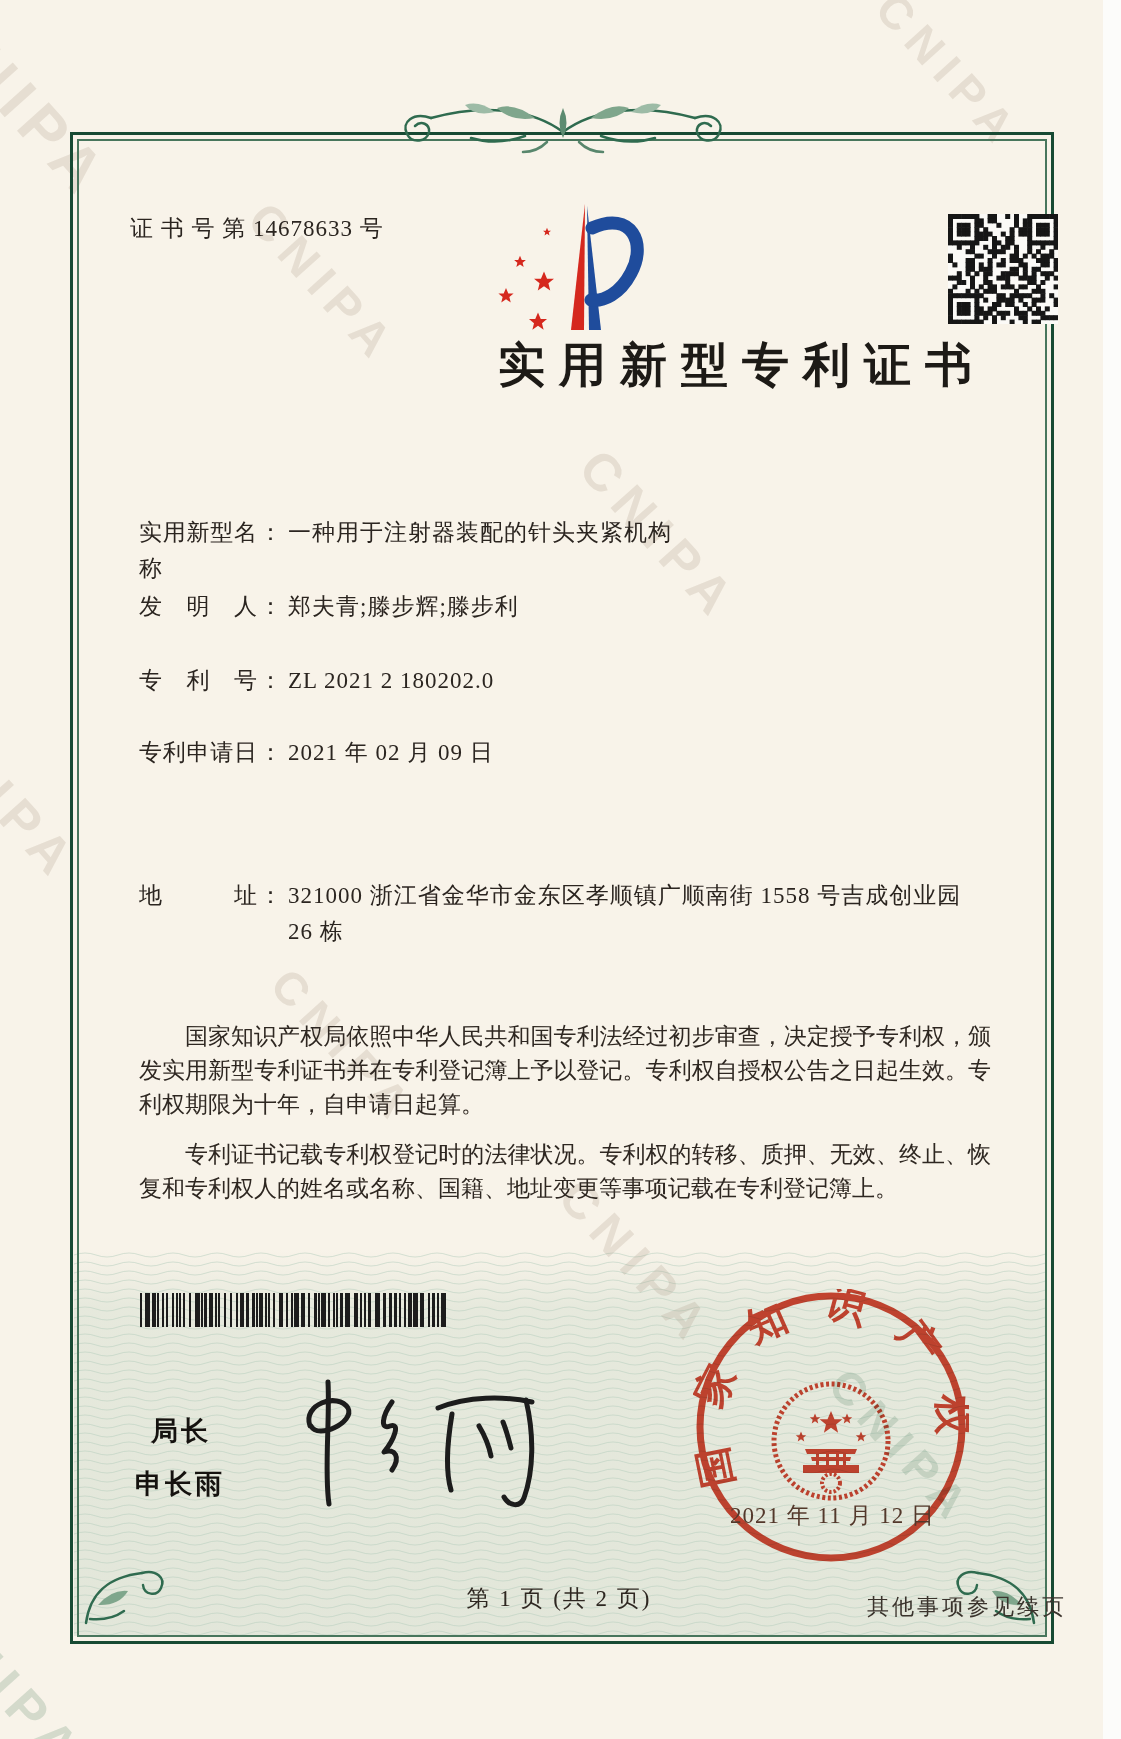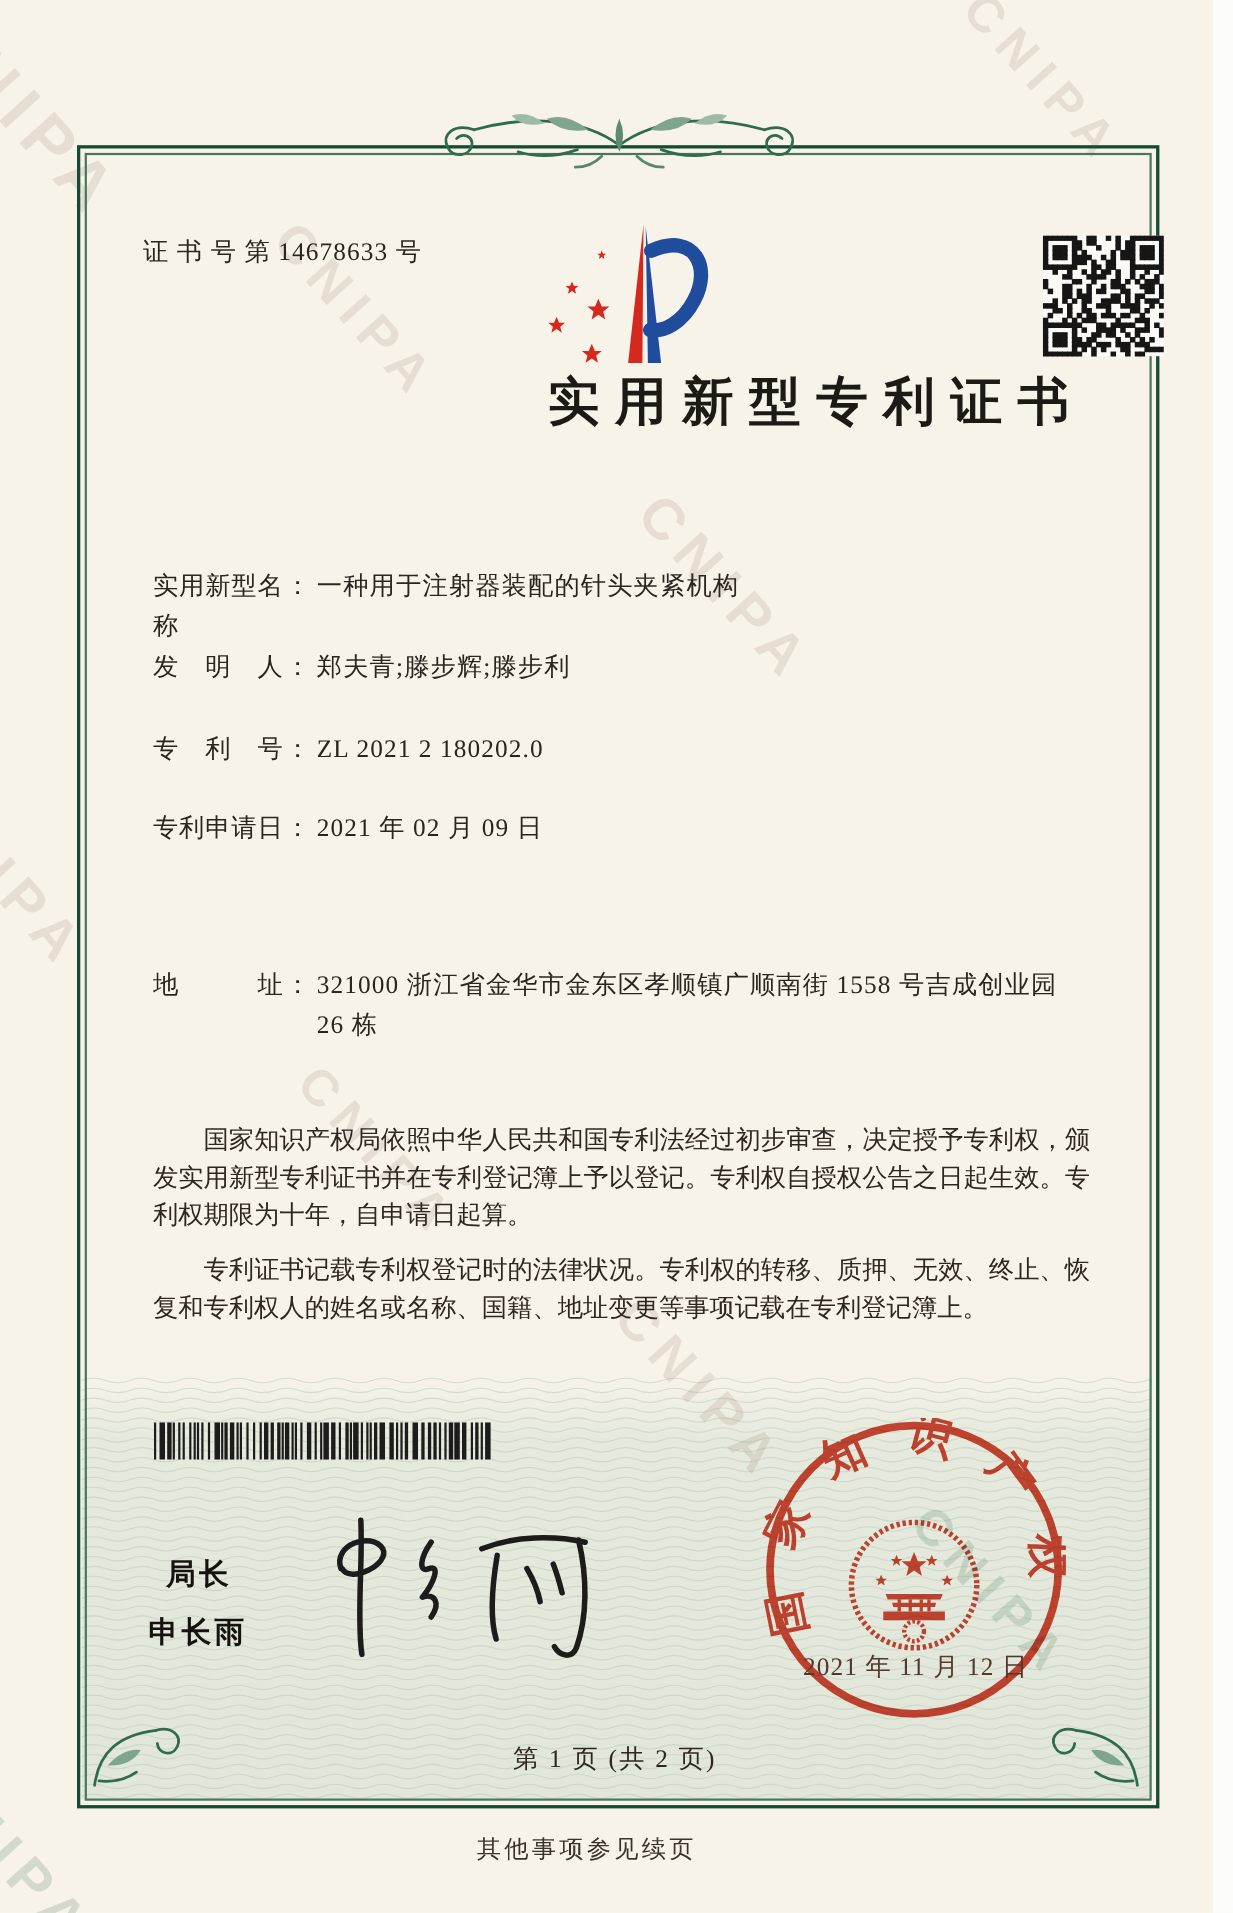--- a/index.html
+++ b/index.html
@@ -45,21 +45,21 @@
   .signer-title{position:absolute;left:151px;top:1413px;font-family:"Liberation Sans","DejaVu Sans",sans-serif;
     font-weight:700;font-size:27px;letter-spacing:3px;color:#15120f;z-index:3;}
   .signer-name{position:absolute;left:135px;top:1466px;font-family:"Liberation Sans","DejaVu Sans",sans-serif;
     font-weight:700;font-size:27px;letter-spacing:3px;color:#15120f;z-index:3;}
   .sig{position:absolute;left:298px;top:1372px;z-index:4;}
   .seal{position:absolute;left:693px;top:1289px;z-index:4;mix-blend-mode:multiply;}
   .seal-date{position:absolute;left:705px;top:1500px;width:255px;text-align:center;
     font-size:23px;letter-spacing:1px;color:#53382b;z-index:5;}
   .page-info{position:absolute;left:70px;top:1583px;width:978px;text-align:center;font-size:23px;
     letter-spacing:2px;z-index:3;color:#2e2721;}
-  .continuation{position:absolute;left:0;top:1666px;width:1067px;text-align:center;font-size:22px;
+  .continuation{position:absolute;left:0;top:1592px;width:1067px;text-align:right;font-size:22px;
     letter-spacing:3px;color:#3a332c;z-index:3;}
   .orn-top{position:absolute;left:393px;top:88px;z-index:3;}
   .orn-bl{position:absolute;left:80px;top:1545px;z-index:3;}
   .orn-br{position:absolute;left:948px;top:1545px;z-index:3;transform:scaleX(-1);}
 </style>
 </head>
 <body>
 
 <div id="page">
 

